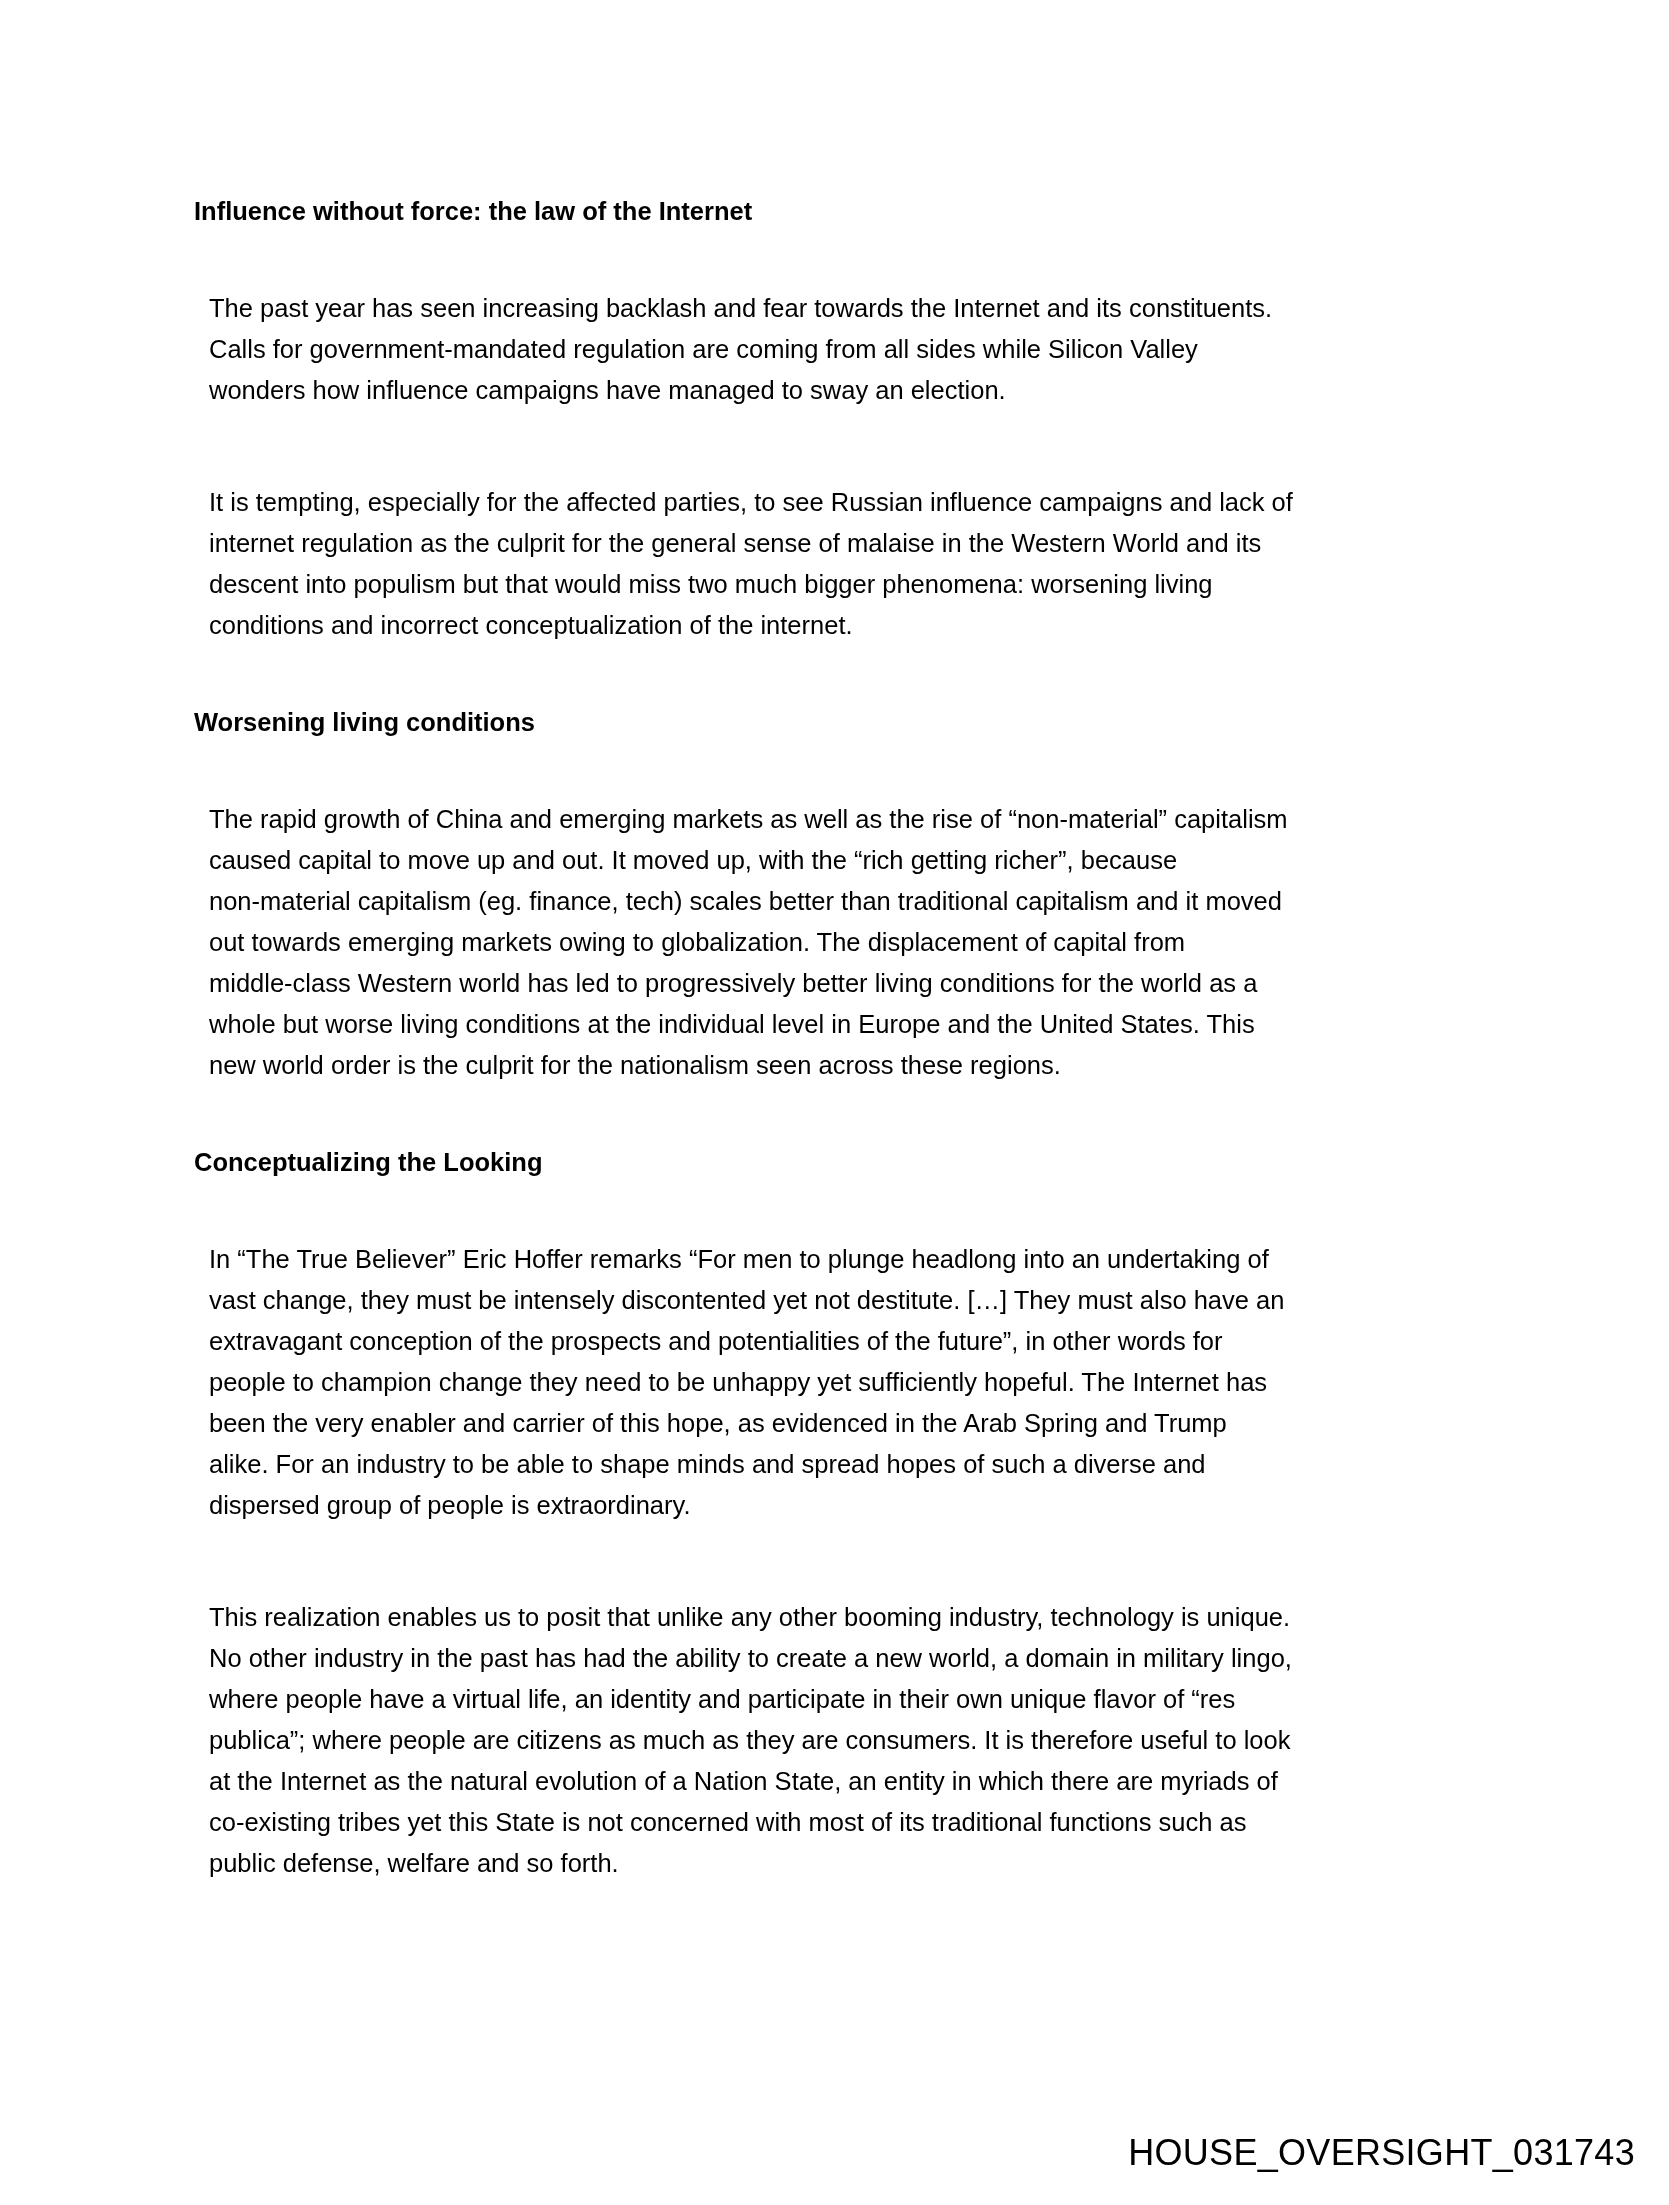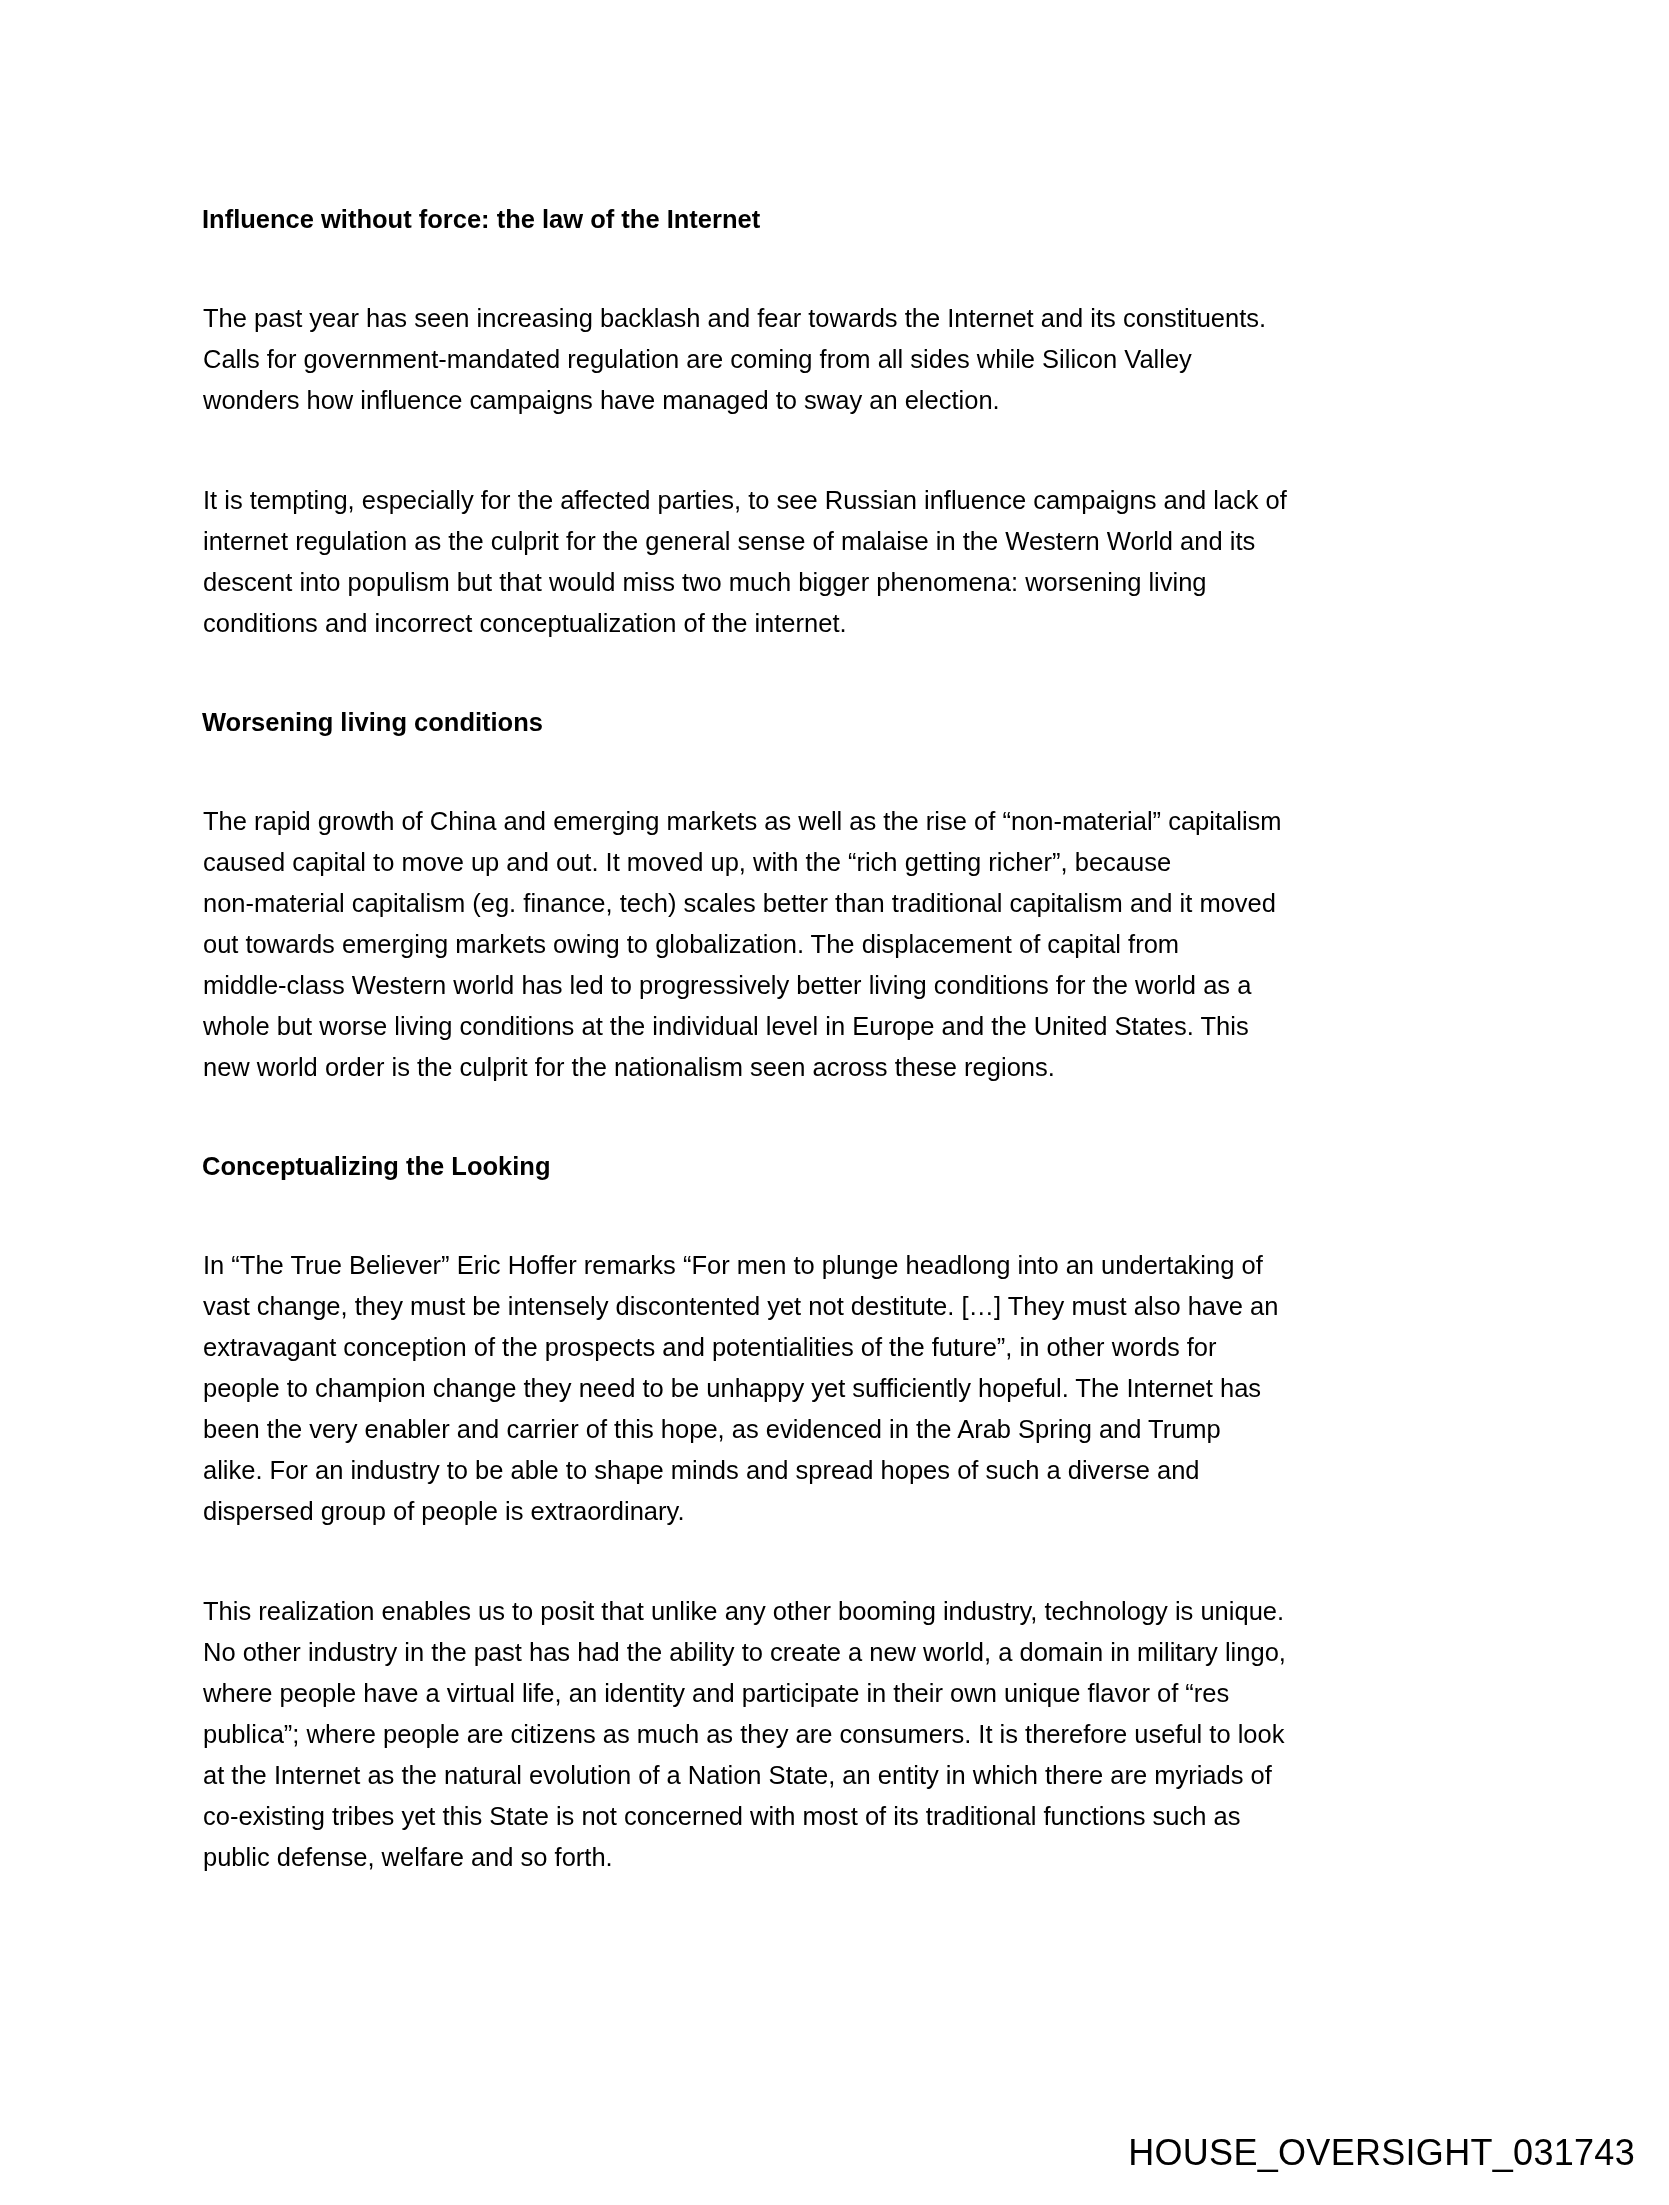--- a/index.html
+++ b/index.html
@@ -18,27 +18,27 @@
     .page {
       position: absolute;
       left: 194px;
       top: 191px;
       width: 1283px;
     }
     .doc-title, .section-heading {
       font-weight: bold;
       font-size: 25.5px;
       line-height: 41px;
-      margin: 8px;
+      margin: 0;
       white-space: nowrap;
     }
     .para {
       font-size: 25.5px;
       line-height: 41px;
-      margin: 9px;
+      margin: 15px;
       white-space: pre-line;
     }
     .gap { height: 41px; }
     .footer-stamp {
       position: absolute;
       right: 34px;
       top: 2133px;
       font-size: 36px;
       line-height: 39px;
       letter-spacing: 0.3px;

